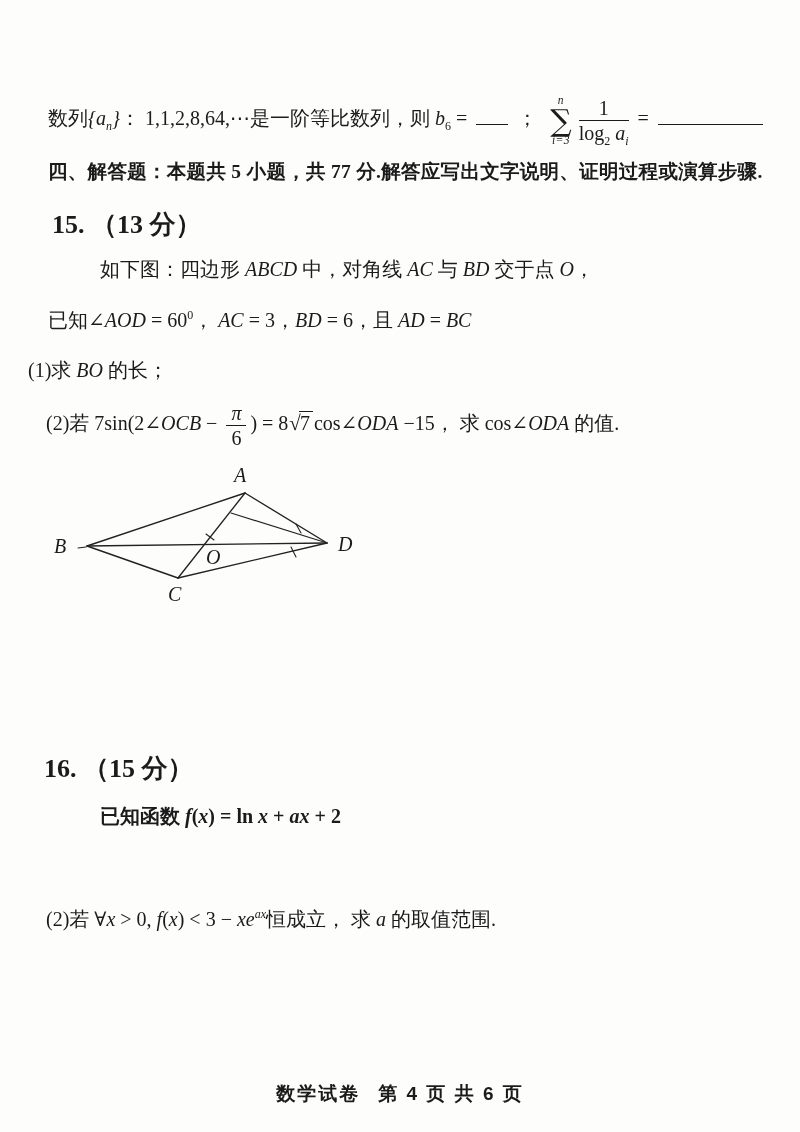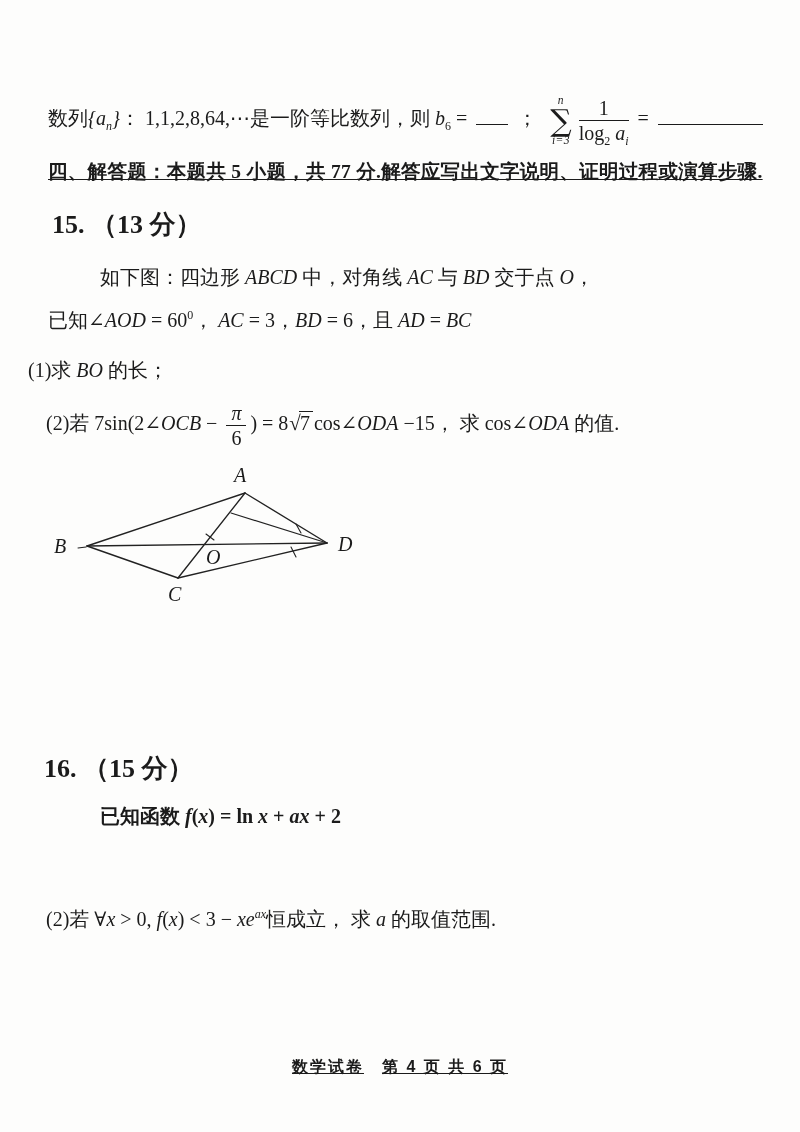--- a/index.html
+++ b/index.html
@@ -18,45 +18,45 @@
   .tk-blank{display:inline-block;height:0.06em;border-bottom:1.6px solid currentColor;margin:0 4px;}
   .tk-frac{display:inline-block;vertical-align:middle;text-align:center;margin:0 4px;line-height:1.12;}
   .frac-num{display:block;border-bottom:1.5px solid currentColor;padding:0 5px 1px;}
   .frac-den{display:block;padding-top:1px;}
   .tk-sum{display:inline-flex;flex-direction:column;align-items:center;vertical-align:middle;line-height:1;margin:0 3px 0 8px;}
   .sum-lim{font-size:11.5px;font-style:italic;letter-spacing:.5px;}
   .sum-sigma{font-size:30px;line-height:.95;font-family:"DejaVu Serif","DejaVu Sans",serif;}
   .tk-sqrt{display:inline-block;white-space:nowrap;margin:0 1px;}
   .sqrt-sign{font-size:21px;}
   .sqrt-body{border-top:1.6px solid currentColor;padding:0 3px 0 1px;margin-left:-2px;}
-  .bold-sans{font-family:"Liberation Sans","DejaVu Sans",sans-serif;font-weight:700;text-decoration:underline;}
+  .bold-sans{font-family:"Liberation Sans","DejaVu Sans",sans-serif;font-weight:700;}
   #section-header{font-size:19.5px;letter-spacing:.3px;}
   .qtitle{font-weight:700;font-size:26px;}
-  #footer{font-size:16px;letter-spacing:2px;width:800px;text-align:center;left:0;}
+  #footer{font-size:19px;letter-spacing:2px;width:800px;text-align:center;left:0;margin-top:25px;}
   #footer .gap{display:inline-block;width:18px;}
   .fig-line{stroke:#222;stroke-width:1.35;stroke-linecap:round;fill:none;}
   .fig-line.thin{stroke-width:1.1;}
   .fig-label{font:italic 20px "Liberation Serif","DejaVu Serif",serif;fill:#1b1b1b;}
 </style>
 </head>
 <body>
 
 <div class="page" style="background: rgb(253, 253, 252); color: rgb(27, 27, 27);">
 
   <div class="line" style="top:95px;left:48px;"><span class="tk-c">数列</span><span class="tk-m">{a</span><sub class="tk-sub tk-m">n</sub><span class="tk-m">}</span><span class="tk-c">： </span><span class="tk-r">1,1,2,8,64,⋯</span><span class="tk-c">是一阶等比数列，则 </span><span class="tk-m">b</span><sub class="tk-sub tk-r">6</sub><span class="tk-r"> = </span><span class="tk-blank" style="width: 32px;"></span><span class="tk-c"> ； </span><span class="tk-sum">
         <span class="sum-lim">n</span>
         <span class="sum-sigma">∑</span>
         <span class="sum-lim">i=3</span>
       </span><span class="tk-frac"><span class="frac-num"><span class="tk-r">1</span></span><span class="frac-den"><span class="tk-r">log</span><sub class="tk-sub tk-r">2</sub><span class="tk-m"> a</span><sub class="tk-sub tk-m">i</sub></span></span><span class="tk-r"> = </span><span class="tk-blank" style="width: 105px;"></span></div>
 
   <div class="line bold-sans" id="section-header" style="top:158px;left:48px;"><span class="tk-c">四、解答题：本题共 5 小题，共 77 分.解答应写出文字说明、证明过程或演算步骤.</span></div>
 
   <div class="line qtitle" style="top:207px;left:52px;"><span class="tk-r">15. </span><span class="tk-c">（13 分）</span></div>
 
-  <div class="line" style="top:256px;left:100px;margin-top:8px;"><span class="tk-c">如下图：四边形 </span><span class="tk-m">ABCD</span><span class="tk-c"> 中，对角线 </span><span class="tk-m">AC</span><span class="tk-c"> 与 </span><span class="tk-m">BD</span><span class="tk-c"> 交于点 </span><span class="tk-m">O</span><span class="tk-c">，</span></div>
+  <div class="line" style="top:256px;left:100px;"><span class="tk-c">如下图：四边形 </span><span class="tk-m">ABCD</span><span class="tk-c"> 中，对角线 </span><span class="tk-m">AC</span><span class="tk-c"> 与 </span><span class="tk-m">BD</span><span class="tk-c"> 交于点 </span><span class="tk-m">O</span><span class="tk-c">，</span></div>
 
   <div class="line" style="top:307px;left:48px;"><span class="tk-c">已知</span><span class="tk-r">∠</span><span class="tk-m">AOD</span><span class="tk-r"> = 60</span><sup class="tk-sup tk-r">0</sup><span class="tk-c">， </span><span class="tk-m">AC</span><span class="tk-r"> = 3</span><span class="tk-c">，</span><span class="tk-m">BD</span><span class="tk-r"> = 6</span><span class="tk-c">，且 </span><span class="tk-m">AD</span><span class="tk-r"> = </span><span class="tk-m">BC</span></div>
 
   <div class="line" style="top:357px;left:28px;"><span class="tk-r">(1)</span><span class="tk-c">求 </span><span class="tk-m">BO</span><span class="tk-c"> 的长；</span></div>
 
   <div class="line" style="top:402px;left:46px;"><span class="tk-r">(2)</span><span class="tk-c">若 </span><span class="tk-r">7sin(2∠</span><span class="tk-m">OCB</span><span class="tk-r"> − </span><span class="tk-frac"><span class="frac-num"><span class="tk-m">π</span></span><span class="frac-den"><span class="tk-r">6</span></span></span><span class="tk-r">) = 8</span><span class="tk-sqrt"><span class="sqrt-sign">√</span><span class="sqrt-body">7</span></span><span class="tk-r">cos∠</span><span class="tk-m">ODA</span><span class="tk-r"> −15</span><span class="tk-c">， 求 </span><span class="tk-r">cos∠</span><span class="tk-m">ODA</span><span class="tk-c"> 的值.</span></div>
 
   <svg width="330" height="165" viewBox="0 0 330 165" style="position:absolute;top:460px;left:50px;">
     <g>
 

